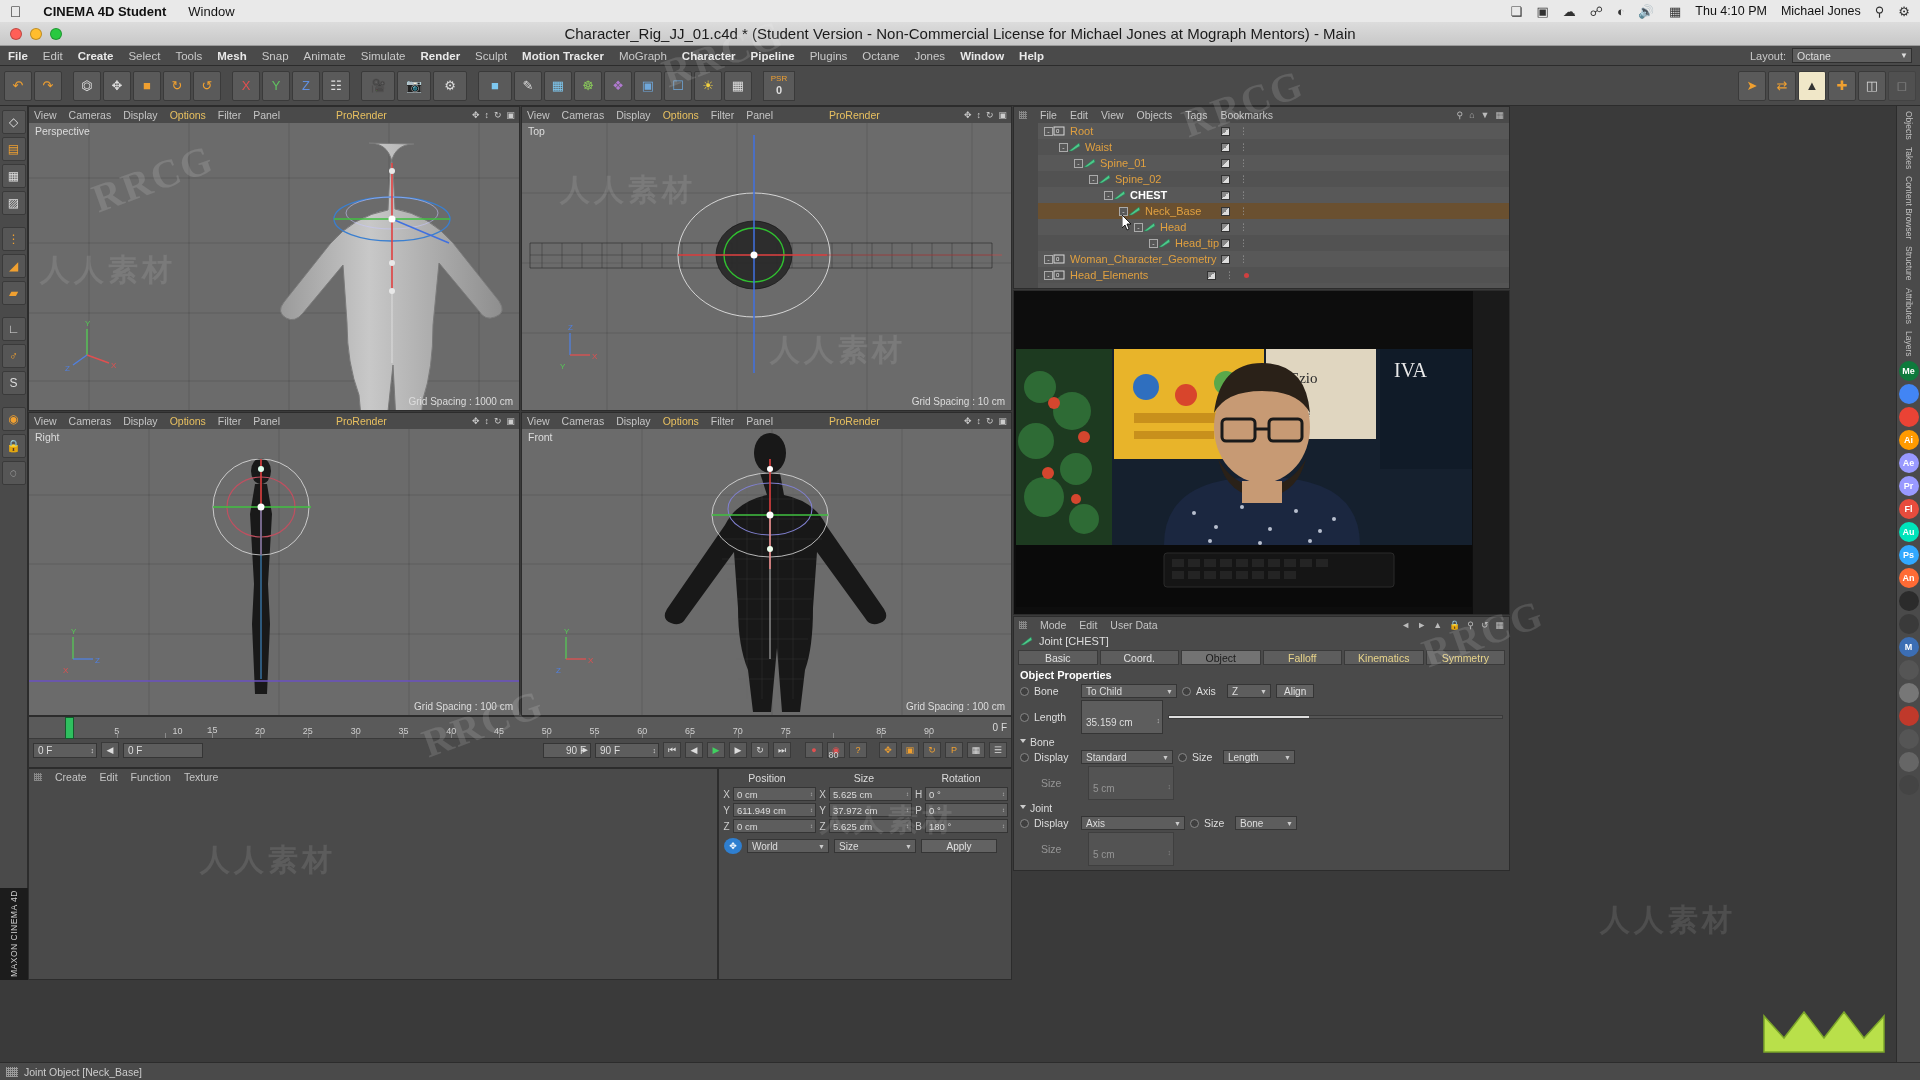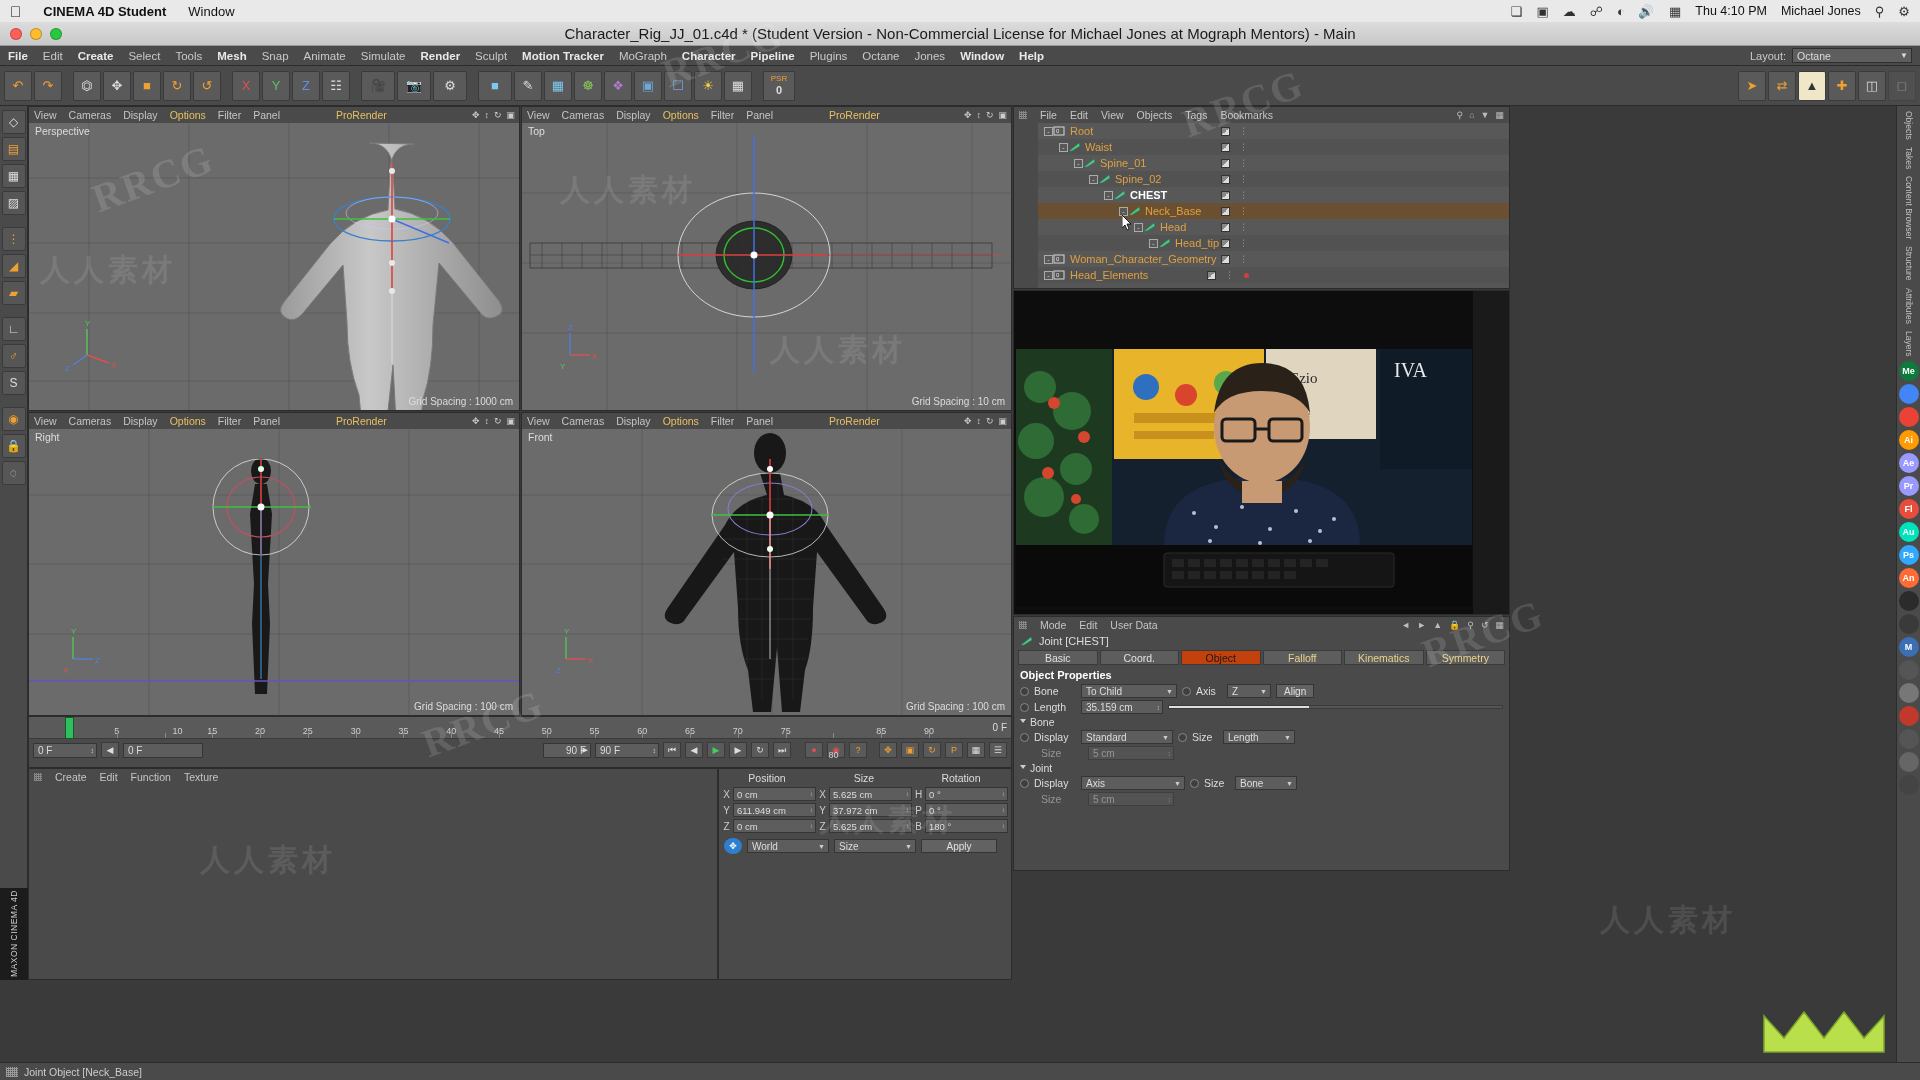--- a/index.html
+++ b/index.html
@@ -121,31 +121,31 @@
      font-size:10.5px; color:#c5c5c5;}
   .am-menu .grip { width:8px; height:8px; background:
      repeating-linear-gradient(0deg,#888 0 1px,transparent 1px 2px),
      repeating-linear-gradient(90deg,#888 0 1px,transparent 1px 2px);}
   .am-menu .right { margin-left:auto; display:flex; gap:7px; font-size:9px; color:#bbb;}
   .am-obj { height:15px; display:flex; align-items:center; gap:6px; padding:0 6px;
      font-size:11px; color:#ddd; background:#4a4a4a;}
   .am-tabs { display:flex; gap:2px; padding:2px 4px; }
   .am-tab { flex:1; height:15px; background:#5d5d5d; border:1px solid #3a3a3a;
      display:flex; align-items:center; justify-content:center; font-size:10.5px; color:#e0e0e0;}
-  .am-tab.active { background:#c2410c; color:#1a1a1a; }
+  .am-tab.active { background:#737373; color:#1a1a1a; }
   .am-tab.y { color:#e8d48a; }
   .am-sec { padding:2px 6px; font-size:11px; color:#fff; font-weight:bold; }
   .am-grp { padding:1px 6px; font-size:10.5px; color:#ddd; display:flex; align-items:center; gap:4px;}
   .am-row { display:flex; align-items:center; gap:5px; padding:1px 6px; font-size:10.5px; color:#ddd;}
   .radio { width:9px; height:9px; border-radius:50%; border:1px solid #888; background:#3f3f3f; flex:0 0 auto;}
   .sel-in { height:14px; background:#5d5d5d; border:1px solid #353535; color:#ddd;
      font-size:10px; display:flex; align-items:center; padding:0 4px; position:relative;}
   .sel-in .cv { position:absolute; right:3px; font-size:7px; color:#ccc;}
   .num-in { height:14px; background:#5d5d5d; border:1px solid #353535; color:#ddd;
-     font-size:10px; display:flex; align-items:center; padding:4px 4px; position:relative;}
+     font-size:10px; display:flex; align-items:flex-start; padding:16px 4px; position:relative;}
   .num-in .sp { position:absolute; right:2px; font-size:7px; color:#bbb;}
   .btn-sm { height:14px; background:#626262; border:1px solid #353535; color:#e0e0e0;
      font-size:10px; display:flex; align-items:center; justify-content:center; padding:0 7px;}
   .slider { flex:1; height:4px; background:#555; border:1px solid #3a3a3a; position:relative;}
   .slider .fill { position:absolute; left:0; top:0; bottom:0; background:#dedede;}
   .tri { width:0;height:0;border-left:4px solid #ccc;border-top:3px solid transparent;
      border-bottom:3px solid transparent;}
   .tri.d { border-left:3px solid transparent;border-right:3px solid transparent;
      border-top:4px solid #ccc;border-left-width:3px;}
 
@@ -977,21 +977,21 @@
 
     <div class="tl">
       <div class="tl-ruler" id="tlruler">
         <span class="tl-end">0 F</span>
       <span class="tl-tick" style="left: 40px;">0</span>
           <span class="tl-tickmark" style="left: 40px;"></span>
           <span class="tl-tick" style="left: 87.7778px;">5</span>
           <span class="tl-tickmark" style="left: 87.7778px;"></span>
           <span class="tl-tick" style="left: 135.556px; margin-left: 13px;">10</span>
           <span class="tl-tickmark" style="left: 135.556px;"></span>
-          <span class="tl-tick" style="left: 183.333px;">15</span>
+          <span class="tl-tick" style="left: 183.333px; font-family: Liberation Mono, monospace;">15</span>
           <span class="tl-tickmark" style="left: 183.333px;"></span>
           <span class="tl-tick" style="left: 231.111px;">20</span>
           <span class="tl-tickmark" style="left: 231.111px;"></span>
           <span class="tl-tick" style="left: 278.889px;">25</span>
           <span class="tl-tickmark" style="left: 278.889px;"></span>
           <span class="tl-tick" style="left: 326.667px;">30</span>
           <span class="tl-tickmark" style="left: 326.667px;"></span>
           <span class="tl-tick" style="left: 374.444px;">35</span>
           <span class="tl-tickmark" style="left: 374.444px;"></span>
           <span class="tl-tick" style="left: 422.222px;">40</span>

